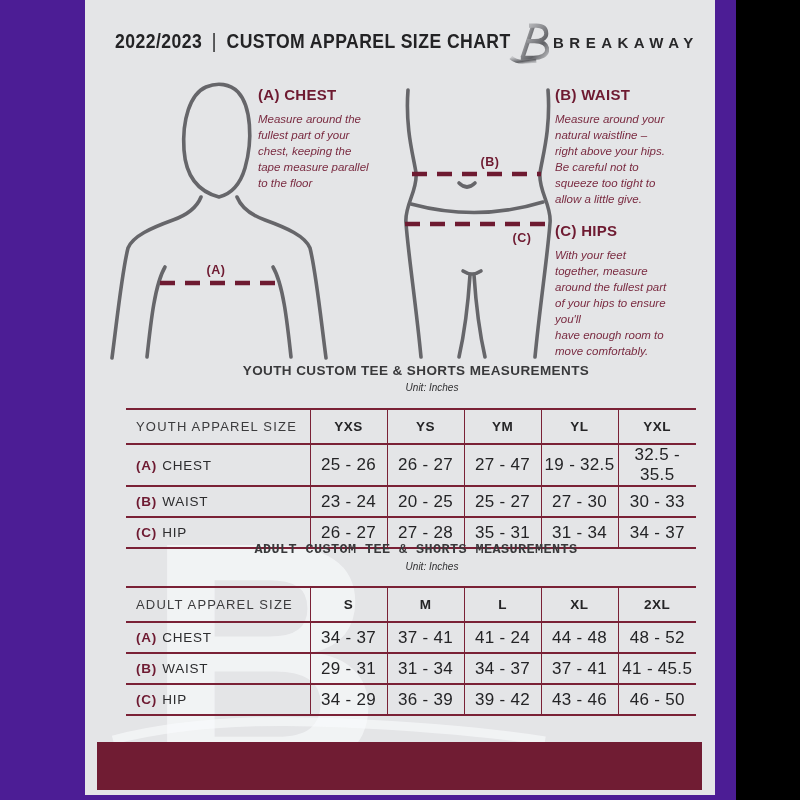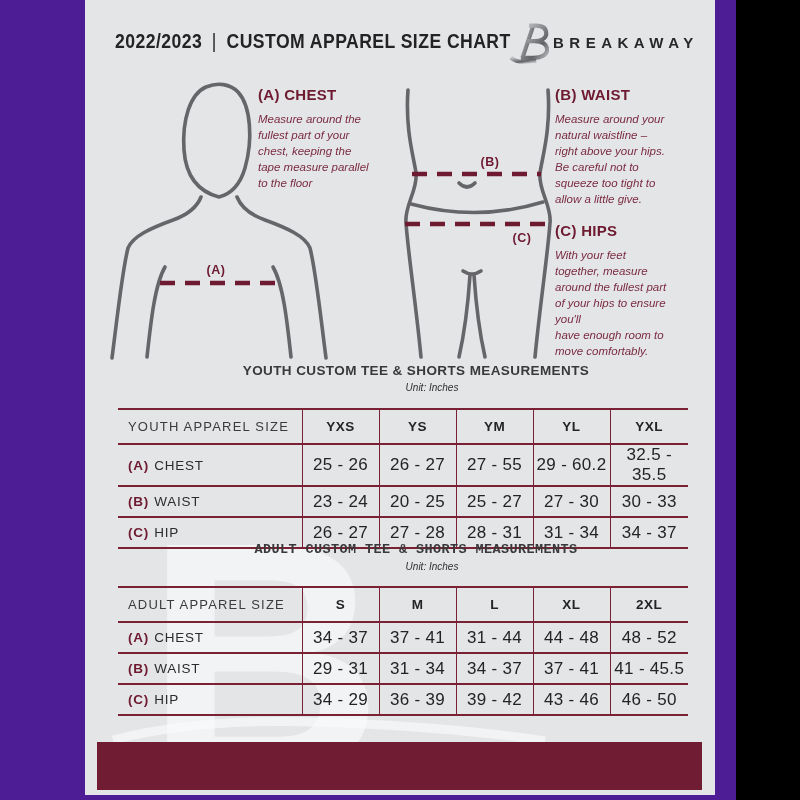--- a/index.html
+++ b/index.html
@@ -31,21 +31,21 @@
              color:#7A2B41; white-space:pre-line; }
   .guide-chest { left:173px; top:86px;  width:150px; }
   .guide-waist { left:470px; top:86px;  width:165px; }
   .guide-hips  { left:470px; top:222px; width:170px; }
 
   
   .tbl-title { position:absolute; left:0; width:630px; text-align:center; font-weight:700;
                font-size:13.5px; letter-spacing:0.4px; color:#39393B; z-index:2;padding-left:16px; }
   .tbl-unit  { position:absolute; left:0; width:630px; text-align:center; font-style:italic;
                font-size:10px; color:#2F2F31; z-index:2;margin-left:32px; }
-  .size-table { position:absolute; left:33px; width:570px; border-collapse:collapse;
+  .size-table { position:absolute; left:41px; width:570px; border-collapse:collapse;
                 table-layout:fixed; z-index:2; }
   .size-table td { border-top:2px solid #7A2136; border-bottom:2px solid #7A2136;
                    text-align:center; font-size:17px; color:#242426; letter-spacing:0.3px;
                    height:29px; padding:0; }
   .size-table td + td { border-left:1.5px solid #7A2136; }
   .size-table tr.head td { height:33px; }
   .size-table td.rowhead { text-align:left; padding-left:10px; font-size:13px;
                            letter-spacing:1.2px; color:#3B3B3D; }
   .size-table tr.head td.size { font-weight:700; font-size:13.5px; letter-spacing:0.5px; }
   .size-table td.rowlabel { text-align:left; padding-left:10px; font-size:13.5px;
@@ -161,37 +161,37 @@
         <td class="size">YXS</td>
         <td class="size">YS</td>
         <td class="size">YM</td>
         <td class="size">YL</td>
         <td class="size">YXL</td>
       </tr>
       <tr>
         <td class="rowlabel"><span class="pfx">(A)</span><span>CHEST</span></td>
         <td>25 - 26</td>
         <td>26 - 27</td>
-        <td>27 - 55</td>
-        <td>29 - 60.2</td>
+        <td>27 - 47</td>
+        <td>19 - 32.5</td>
         <td>32.5 - 35.5</td>
       </tr>
       <tr>
         <td class="rowlabel"><span class="pfx">(B)</span><span>WAIST</span></td>
         <td>23 - 24</td>
         <td>20 - 25</td>
         <td>25 - 27</td>
         <td>27 - 30</td>
         <td>30 - 33</td>
       </tr>
       <tr>
         <td class="rowlabel"><span class="pfx">(C)</span><span>HIP</span></td>
         <td>26 - 27</td>
         <td>27 - 28</td>
-        <td>28 - 31</td>
+        <td>35 - 31</td>
         <td>31 - 34</td>
         <td>34 - 37</td>
       </tr>
     </tbody>
       </table>
 
     <div class="tbl-title t-adult-title">ADULT CUSTOM TEE &amp; SHORTS MEASUREMENTS</div>
     <div class="tbl-unit t-adult-unit">Unit: Inches</div>
     <table class="size-table t-adult">
       <colgroup>
@@ -208,21 +208,21 @@
         <td class="size">S</td>
         <td class="size">M</td>
         <td class="size">L</td>
         <td class="size">XL</td>
         <td class="size">2XL</td>
       </tr>
       <tr>
         <td class="rowlabel"><span class="pfx">(A)</span><span>CHEST</span></td>
         <td>34 - 37</td>
         <td>37 - 41</td>
-        <td>31 - 44</td>
+        <td>41 - 24</td>
         <td>44 - 48</td>
         <td>48 - 52</td>
       </tr>
       <tr>
         <td class="rowlabel"><span class="pfx">(B)</span><span>WAIST</span></td>
         <td>29 - 31</td>
         <td>31 - 34</td>
         <td>34 - 37</td>
         <td>37 - 41</td>
         <td>41 - 45.5</td>

